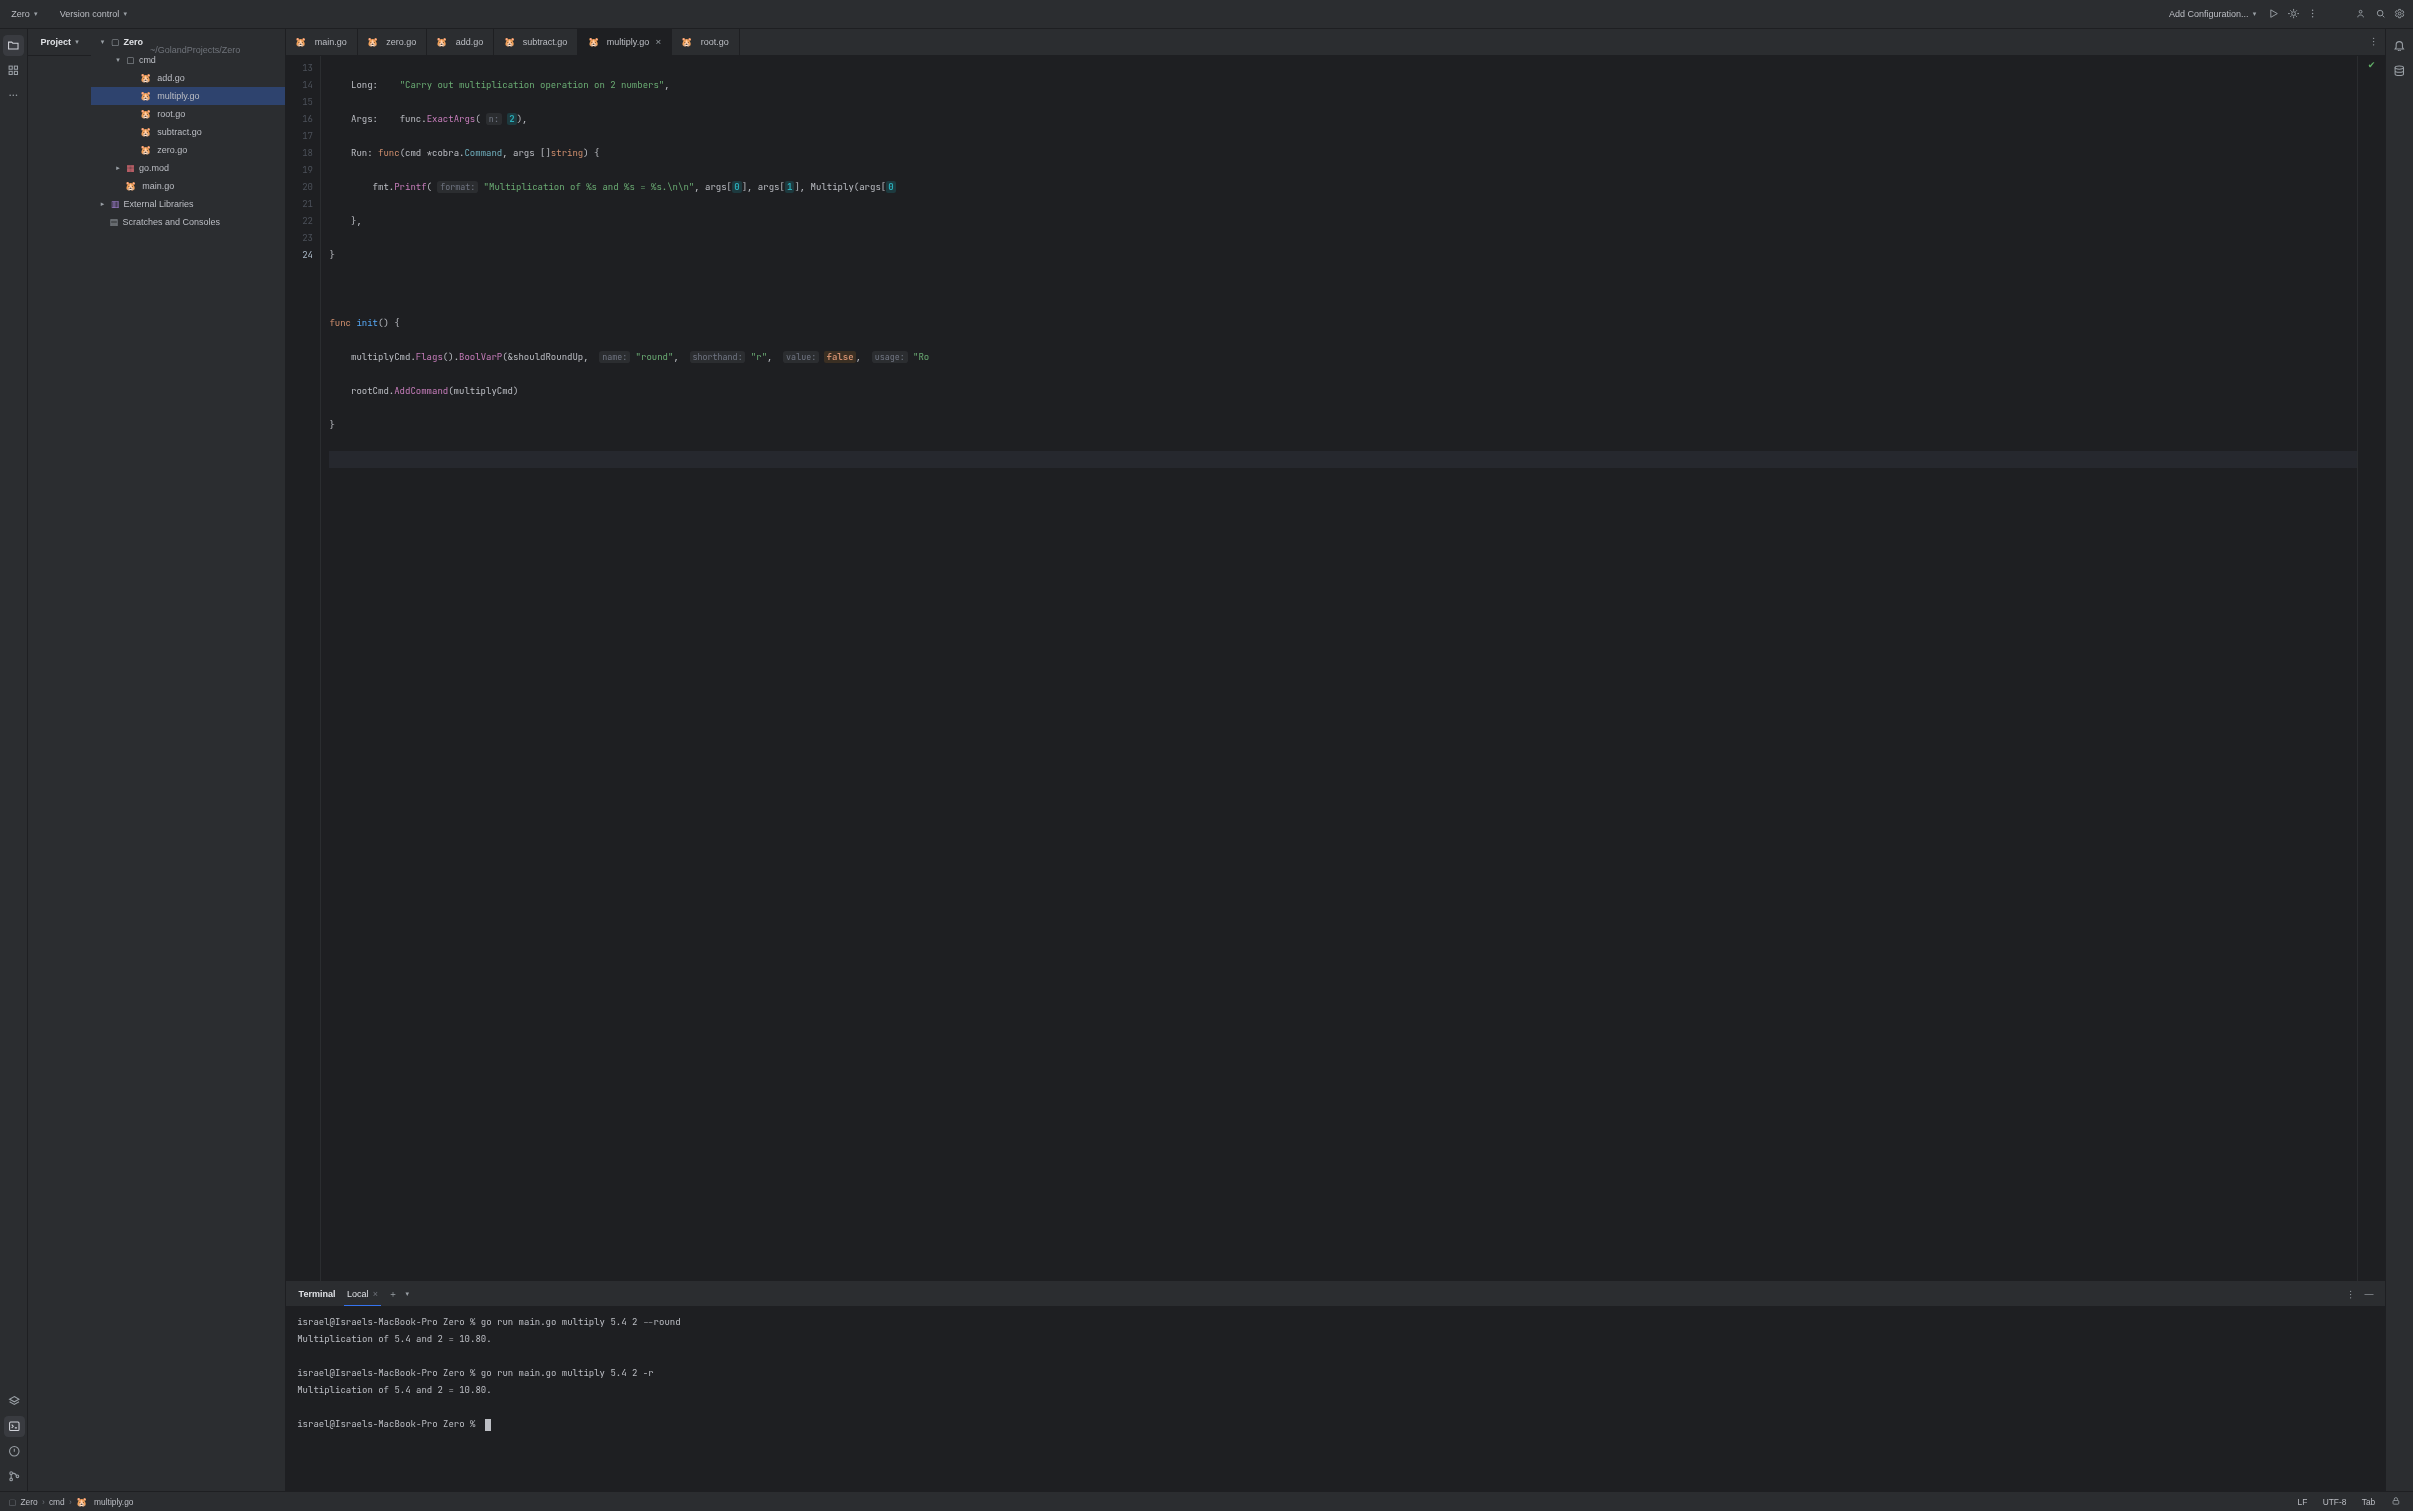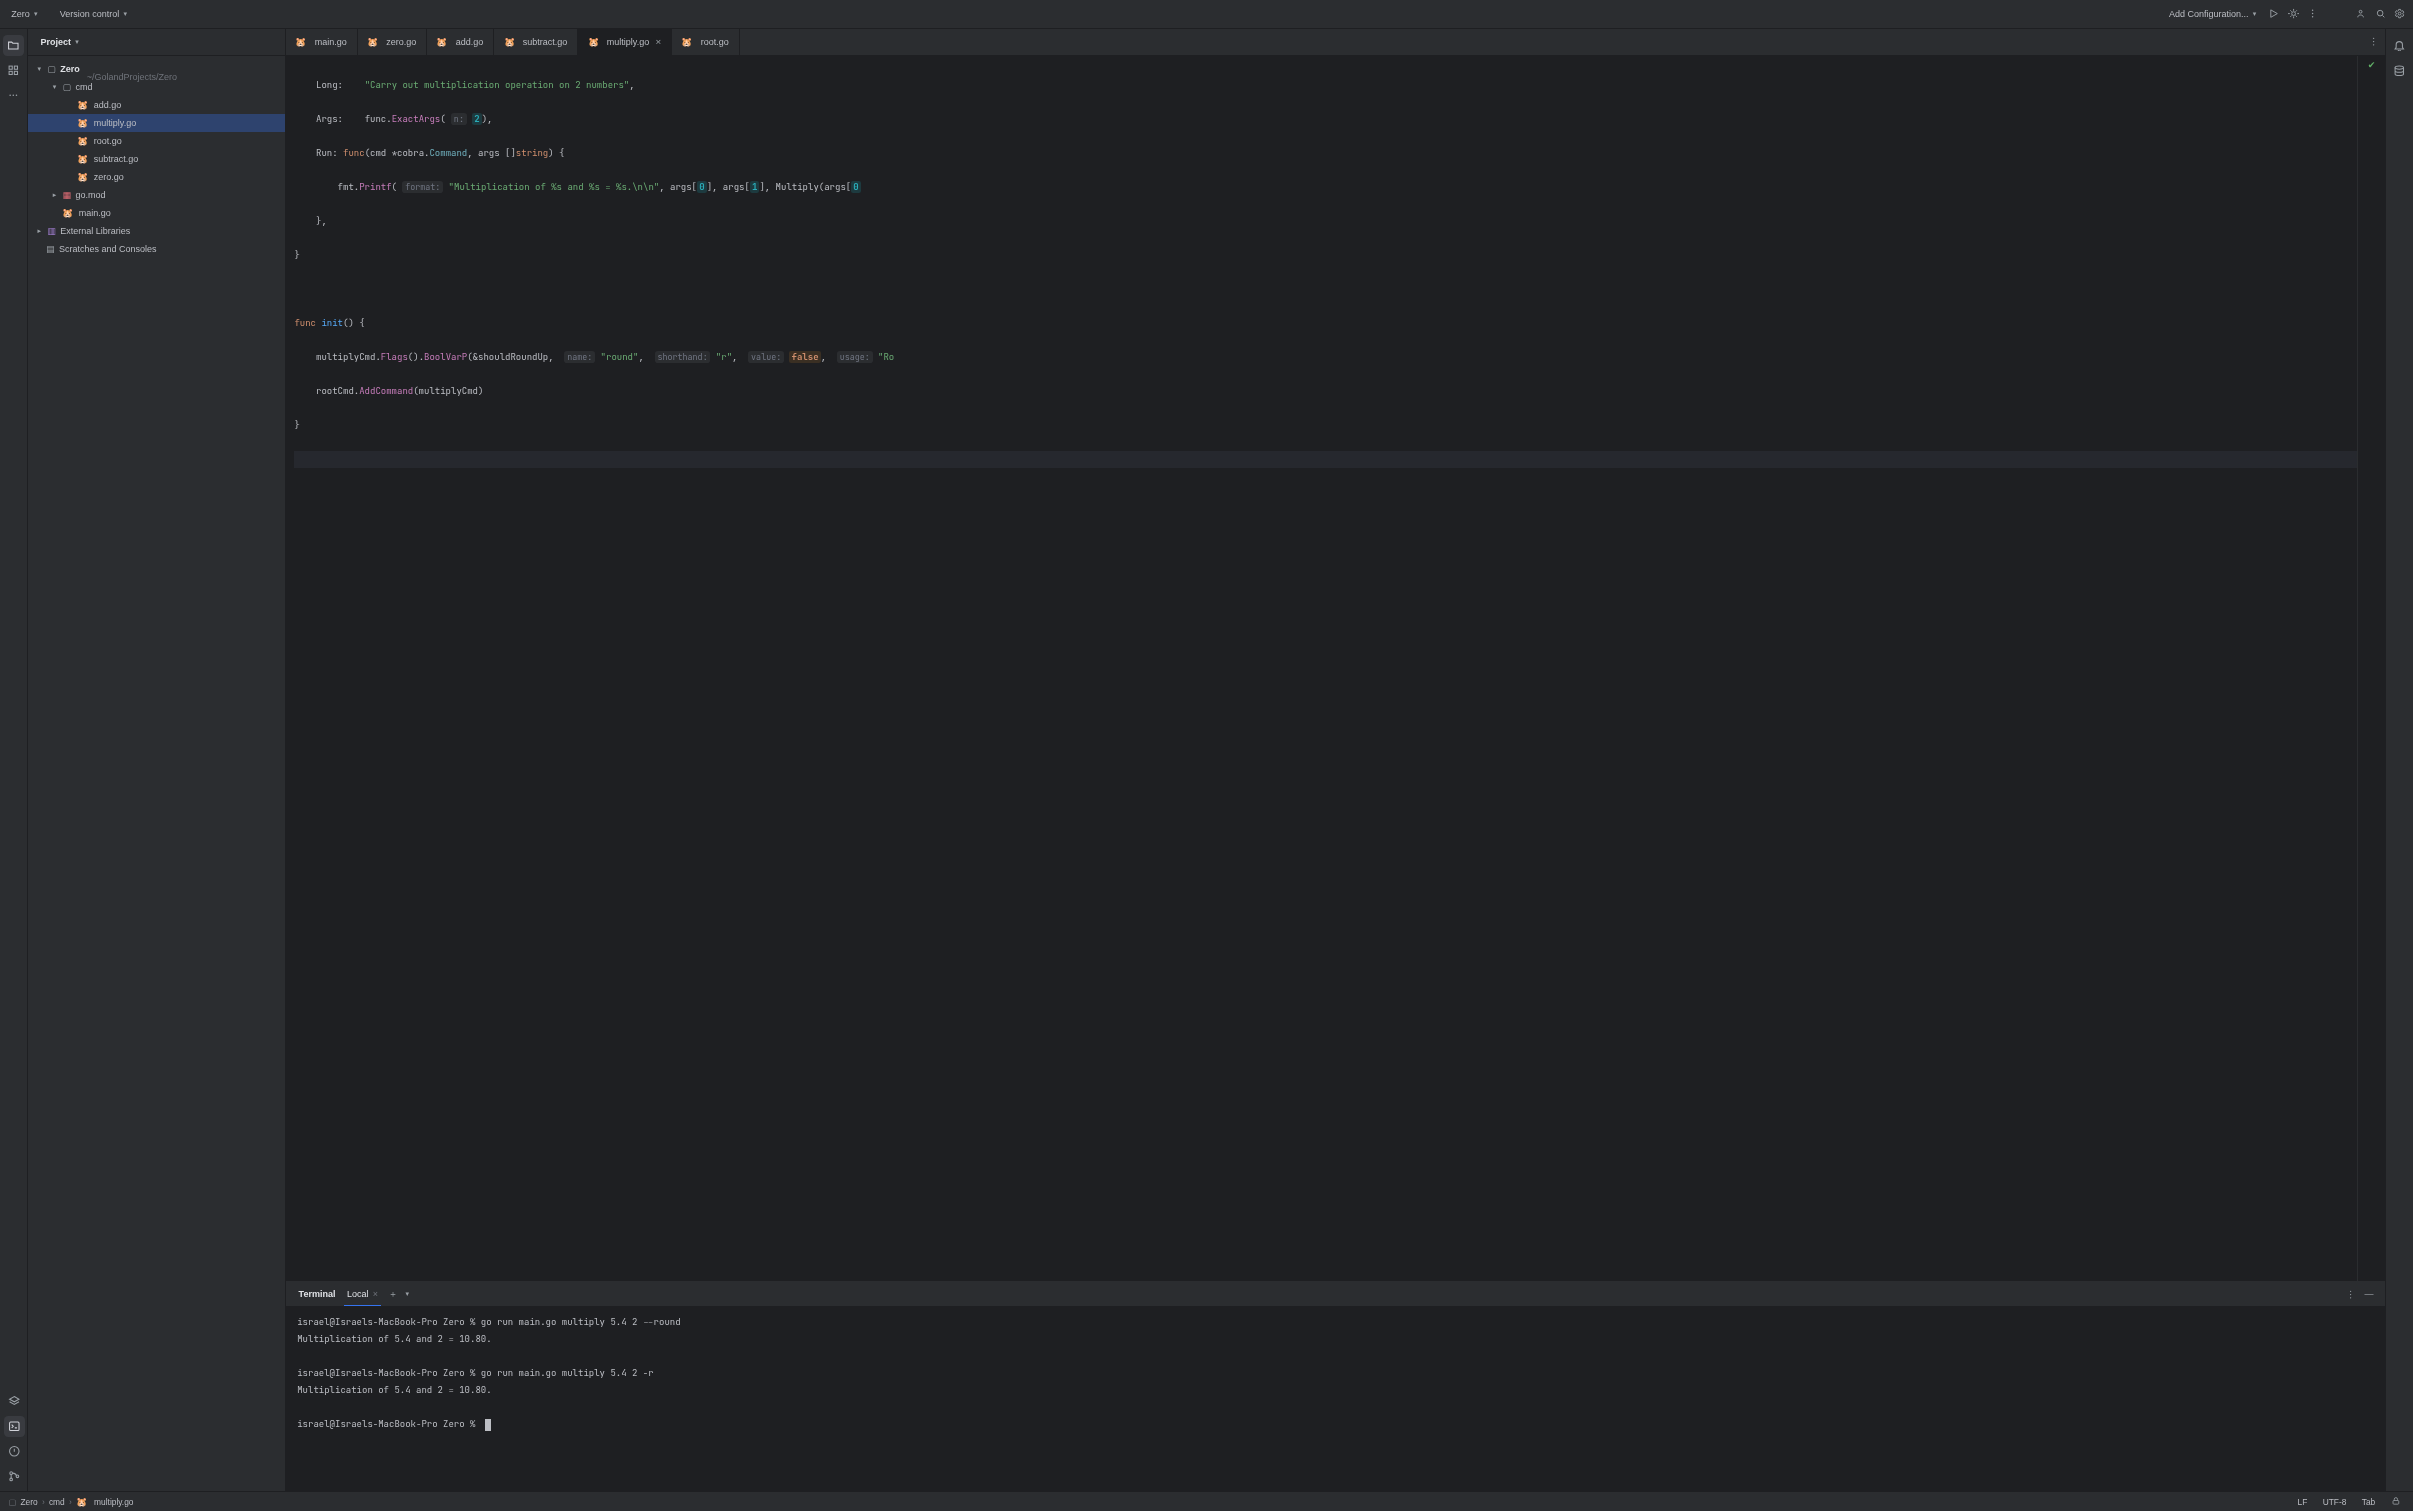--- a/index.html
+++ b/index.html
@@ -45,21 +45,21 @@
   border-radius: 4.2px;
   color: #9aa0a6; cursor: pointer;
 }
 .rail-icon.active { background: #393b40; color: #d0d2d8; }
 .rail-icon svg { width: 12.6px; height: 12.6px; }
 .sidebar {
   width: 258px;
   background: #2b2d30;
   border-right: 0.7px solid #1e1f22;
   display: flex;
-  flex-direction: column;
+  flex-direction: row;
 }
 .sidebar-header {
   height: 26.5px;
   display: flex;
   align-items: center;
   padding: 0 12.6px;
   gap: 4.2px;
   border-bottom: 0.7px solid #1e1f22;
 }
 .sidebar-header .title { font-weight: 600; color: #dfe1e5; }
@@ -373,20 +373,34 @@
             <svg viewBox="0 0 24 24" fill="currentColor">
               <circle cx="12" cy="5" r="1.5"></circle>
               <circle cx="12" cy="12" r="1.5"></circle>
               <circle cx="12" cy="19" r="1.5"></circle>
             </svg>
           </span>
       </div>
     </div>
 
     <div class="editor-pane">
+      <div class="gutter">
+        <div>13</div>
+          <div>14</div>
+          <div>15</div>
+          <div>16</div>
+          <div>17</div>
+          <div>18</div>
+          <div>19</div>
+          <div>20</div>
+          <div>21</div>
+          <div>22</div>
+          <div>23</div>
+          <div class="current">24</div>
+      </div>
       <div class="code">
 <div class="line">    <span>Long:</span>    <span class="tok-str">"Carry out multiplication operation on 2 numbers"</span><span class="tok-op">,</span></div>
 <div class="line">    <span>Args:</span>    <span>func.</span><span class="tok-id">ExactArgs</span><span>(</span> <span class="hint">n:</span> <span class="tok-num box">2</span><span>),</span></div>
 <div class="line">    <span>Run:</span> <span class="tok-kw">func</span><span>(cmd *cobra.</span><span class="tok-ty">Command</span><span>, args []</span><span class="tok-kw">string</span><span>) {</span></div>
 <div class="line">        <span>fmt.</span><span class="tok-id">Printf</span><span>(</span> <span class="hint">format:</span> <span class="tok-str">"Multiplication of %s and %s = %s.\n\n"</span><span>, args[</span><span class="tok-num box">0</span><span>], args[</span><span class="tok-num box">1</span><span>], Multiply(args[</span><span class="tok-num box">0</span></div>
 <div class="line">    <span>},</span></div>
 <div class="line"><span>}</span></div>
 <div class="line"> </div>
 <div class="line"><span class="tok-kw">func</span> <span class="tok-fn">init</span><span>() {</span></div>
 <div class="line">    <span>multiplyCmd.</span><span class="tok-id">Flags</span><span>().</span><span class="tok-id">BoolVarP</span><span>(&amp;shouldRoundUp,</span>  <span class="hint">name:</span> <span class="tok-str">"round"</span><span>,</span>  <span class="hint">shorthand:</span> <span class="tok-str">"r"</span><span>,</span>  <span class="hint">value:</span> <span class="tok-false">false</span><span>,</span>  <span class="hint">usage:</span> <span class="tok-str">"Ro</span></div>

